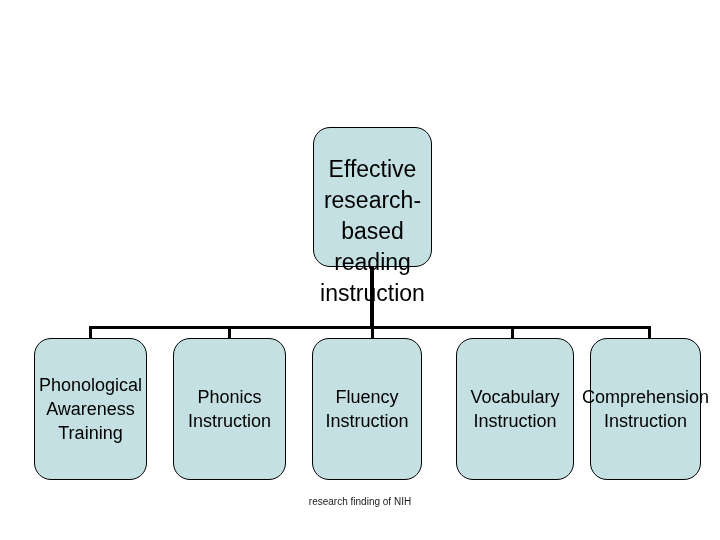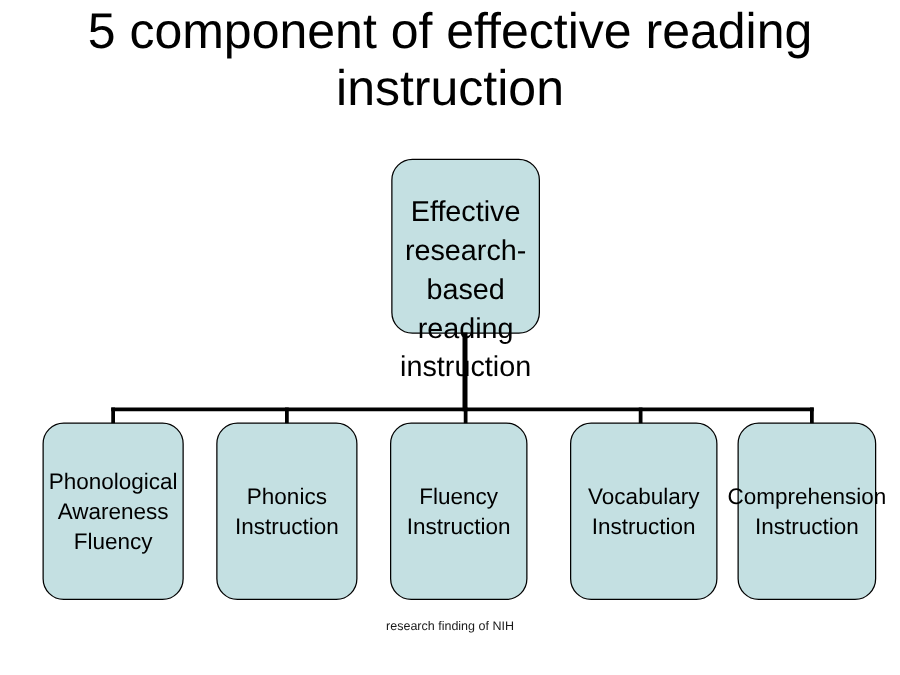--- a/index.html
+++ b/index.html
@@ -104,41 +104,39 @@
     font-size: 10px;
     line-height: 18px;
     color: #1a1a1a;
   }
 </style>
 </head>
 <body>
 
 <div class="slide">
 
-  <div class="slide-title">5 component of effective reading
-instruction</div>
 
   <div class="node node-root">
     <div class="node-label">Effective
 research-based
 reading instruction</div>
   </div>
 
   <div class="connector conn-stem"></div>
   <div class="connector conn-crossbar"></div>
   <div class="connector conn-drop drop-1"></div>
   <div class="connector conn-drop drop-2"></div>
   <div class="connector conn-drop drop-3"></div>
   <div class="connector conn-drop drop-4"></div>
   <div class="connector conn-drop drop-5"></div>
 
   <div class="node node-child child-1">
     <div class="node-label">Phonological
 Awareness
-Fluency</div>
+Training</div>
   </div>
 
   <div class="node node-child child-2">
     <div class="node-label">Phonics
 Instruction</div>
   </div>
 
   <div class="node node-child child-3">
     <div class="node-label">Fluency
 Instruction</div>

